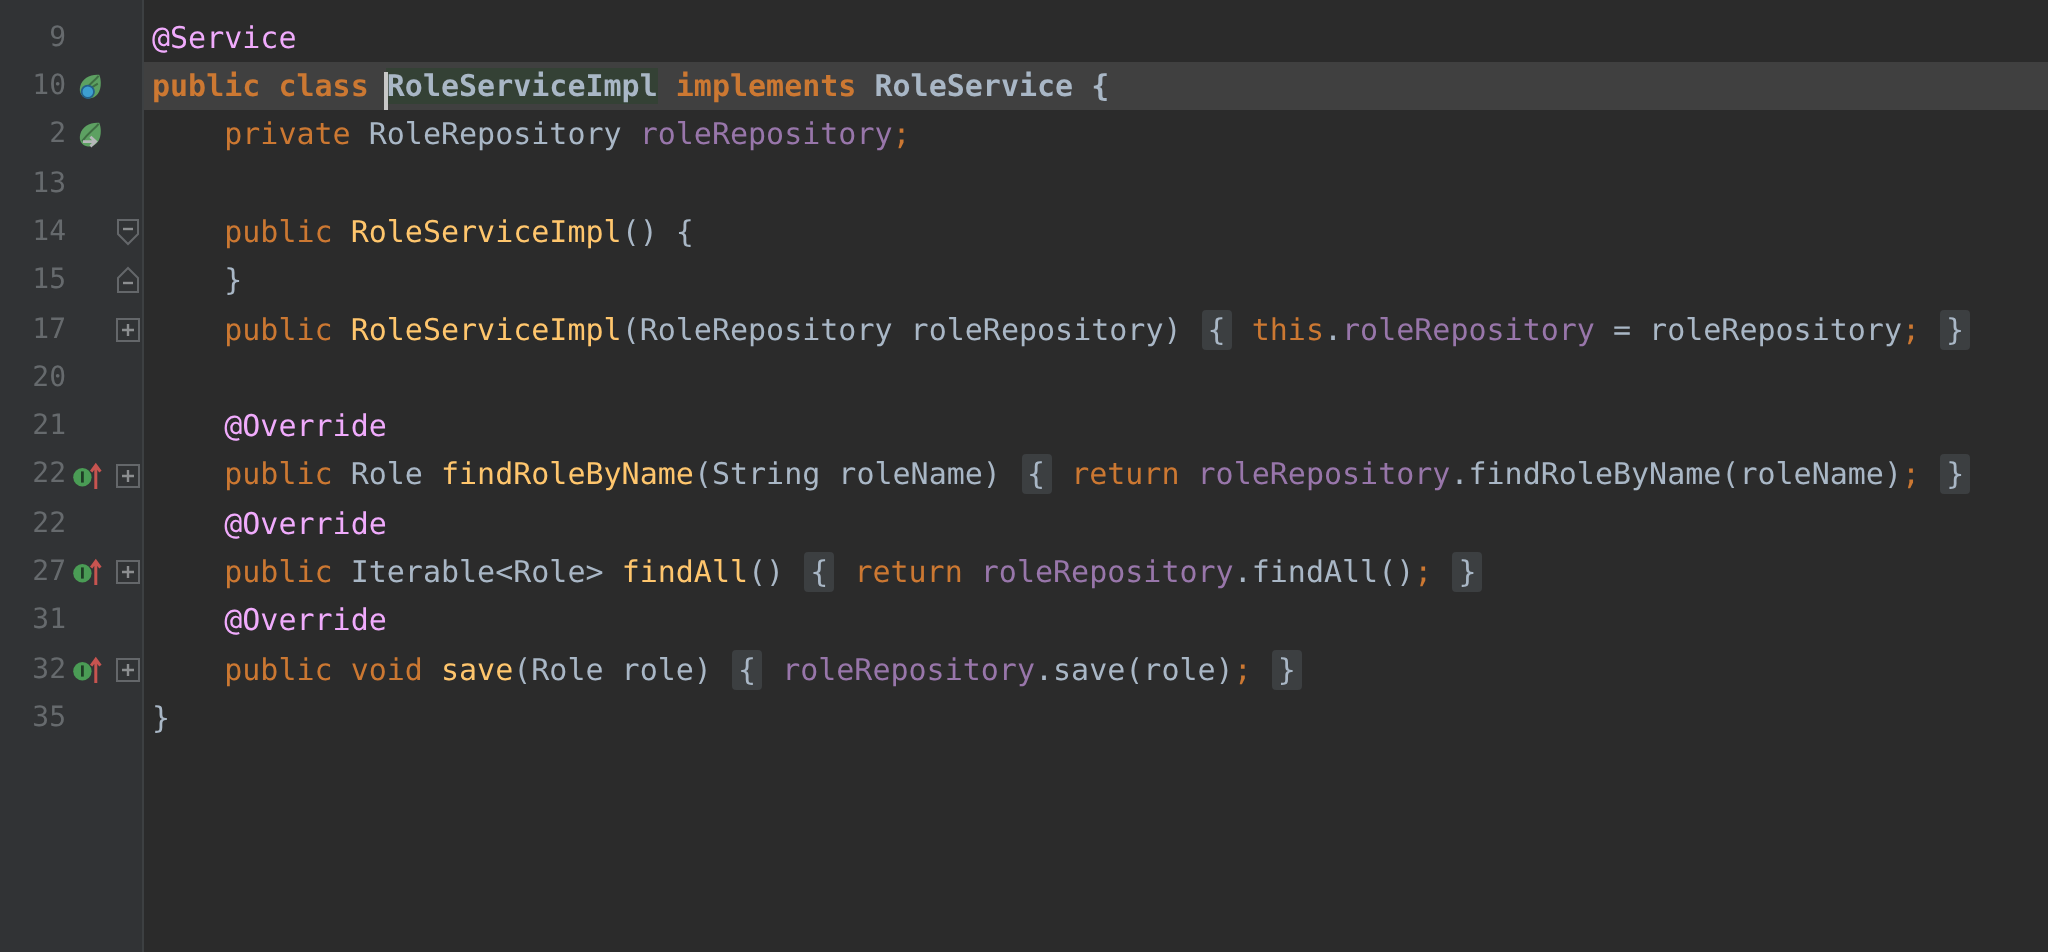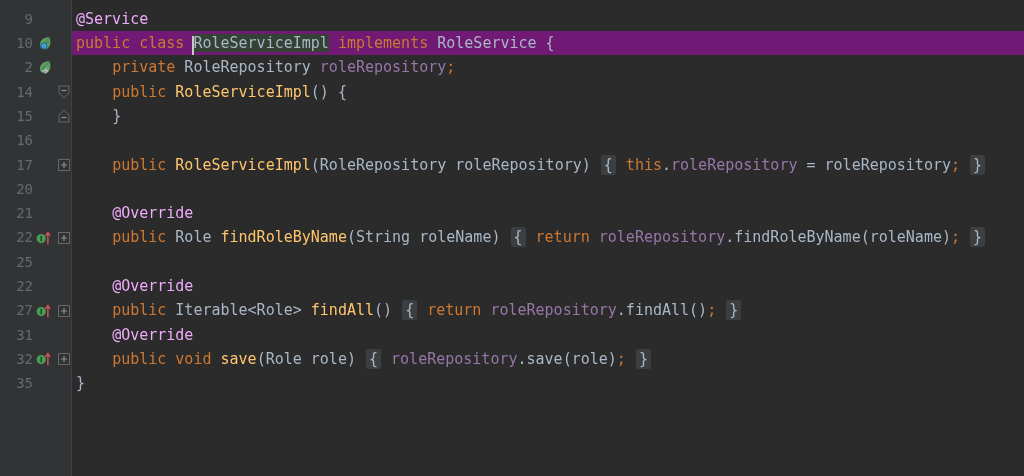--- a/index.html
+++ b/index.html
@@ -31,21 +31,21 @@
   }
   .ico{
     width:22px;flex:none;display:flex;justify-content:center;align-items:center;height:100%;
   }
   .fold{
     width:17px;flex:none;display:flex;justify-content:center;align-items:center;height:100%;
   }
   .code{
     flex:1;padding-left:4px;color:#a9b7c6;height:100%;
   }
-  .caret-row .code{background:#701a75;}
+  .caret-row .code{background:#404040;font-weight:bold;}
   .seg-k{color:#cc7832;}
   .seg-a{color:#f0abfc;}
   .seg-d{color:#a9b7c6;}
   .seg-m{color:#ffc66d;}
   .seg-f{color:#9876aa;}
   .seg-p{color:#cc7832;}
   .wavy{
     text-decoration-line:underline;
     text-decoration-style:wavy;
     text-decoration-color:#bbb529;
@@ -73,44 +73,43 @@
     <div class="row caret-row"><div class="ln">10</div><div class="ico"><svg width="15" height="15" viewBox="0 0 15 15">
           <path d="M12.6 1.4 C8.2 1.0 4.1 3.2 3.1 7.2 C2.3 10.3 4.0 12.9 7.0 13.2 C10.9 13.6 13.5 10.2 13.4 5.4 C13.4 4.1 13.1 2.5 12.6 1.4 Z" fill="#5da162"></path>
           <path d="M12.3 1.9 C10.2 4.6 7.3 6.2 4.1 10.6 M11.9 5.8 C9.9 7.1 7.8 8.2 6.2 9.4" stroke="#3f6e43" stroke-width="1" fill="none"></path>
           <circle cx="6.9" cy="9.9" r="3.1" fill="#3d9fd0" stroke="#25608a" stroke-width="0.9"></circle>
         </svg></div><div class="fold"></div><div class="code"><span class="seg-k">public class </span><span class="seg-d sel caret">RoleServiceImpl</span><span class="seg-d"> </span><span class="seg-k">implements</span><span class="seg-d"> RoleService {</span></div></div>
     <div class="row"><div class="ln">2</div><div class="ico"><svg width="15" height="15" viewBox="0 0 15 15">
           <path d="M12.6 1.4 C8.2 1.0 4.1 3.2 3.1 7.2 C2.3 10.3 4.0 12.9 7.0 13.2 C10.9 13.6 13.5 10.2 13.4 5.4 C13.4 4.1 13.1 2.5 12.6 1.4 Z" fill="#5da162"></path>
           <path d="M12.3 1.9 C10.2 4.6 7.3 6.2 4.1 10.6" stroke="#3f6e43" stroke-width="1" fill="none"></path>
           <path d="M4.5 10.8 H10.2 M8.2 8.4 L10.8 10.8 L8.2 13.2" stroke="#b6b8ba" stroke-width="1.4" fill="none"></path>
         </svg></div><div class="fold"></div><div class="code"><span>    </span><span class="seg-k">private</span><span class="seg-d"> RoleRepository </span><span class="seg-f">roleRepository</span><span class="seg-p">;</span></div></div>
+    <div class="row"><div class="ln">13</div><div class="ico"></div><div class="fold"></div><div class="code"></div></div>
     <div class="row"><div class="ln">14</div><div class="ico"></div><div class="fold"><svg width="12" height="14" viewBox="0 0 12 14">
           <path d="M1 1 H11 V8 L6 13 L1 8 Z" fill="none" stroke="#64676a"></path>
           <path d="M3.5 5.5 H8.5" stroke="#8c8e90" stroke-width="1.2"></path>
         </svg></div><div class="code"><span>    </span><span class="seg-k">public </span><span class="seg-m">RoleServiceImpl</span><span class="seg-d">() {</span></div></div>
     <div class="row"><div class="ln">15</div><div class="ico"></div><div class="fold"><svg width="12" height="14" viewBox="0 0 12 14">
           <path d="M1 13 H11 V6 L6 1 L1 6 Z" fill="none" stroke="#64676a"></path>
           <path d="M3.5 8.5 H8.5" stroke="#8c8e90" stroke-width="1.2"></path>
         </svg></div><div class="code"><span>    </span><span class="seg-d">}</span></div></div>
-    <div class="row"><div class="ln">16</div><div class="ico"></div><div class="fold"></div><div class="code"></div></div>
     <div class="row"><div class="ln">17</div><div class="ico"></div><div class="fold"><svg width="12" height="12" viewBox="0 0 12 12">
           <rect x="0.5" y="0.5" width="11" height="11" fill="none" stroke="#64676a"></rect>
           <path d="M3 6 H9 M6 3 V9" stroke="#8c8e90" stroke-width="1.2"></path>
         </svg></div><div class="code"><span>    </span><span class="seg-k">public </span><span class="seg-m">RoleServiceImpl</span><span class="seg-d">(RoleRepository roleRepository) </span><span class="seg-d fold-box">{</span><span class="seg-d"> </span><span class="seg-k">this</span><span class="seg-d">.</span><span class="seg-f">roleRepository</span><span class="seg-d"> = roleRepository</span><span class="seg-p">;</span><span class="seg-d"> </span><span class="seg-d fold-box">}</span></div></div>
     <div class="row"><div class="ln">20</div><div class="ico"></div><div class="fold"></div><div class="code"></div></div>
     <div class="row"><div class="ln">21</div><div class="ico"></div><div class="fold"></div><div class="code"><span>    </span><span class="seg-a">@Override</span></div></div>
     <div class="row"><div class="ln">22</div><div class="ico"><svg width="16" height="16" viewBox="0 0 16 16">
           <circle cx="5.2" cy="8.6" r="4.6" fill="#4a9c55"></circle>
           <rect x="4.5" y="5.7" width="1.4" height="5.6" fill="#1f3d26"></rect>
           <path d="M11.9 14.5 V3.2 M9.6 5.8 L11.9 2.6 L14.2 5.8" stroke="#c75450" stroke-width="1.5" fill="none"></path>
         </svg></div><div class="fold"><svg width="12" height="12" viewBox="0 0 12 12">
           <rect x="0.5" y="0.5" width="11" height="11" fill="none" stroke="#64676a"></rect>
           <path d="M3 6 H9 M6 3 V9" stroke="#8c8e90" stroke-width="1.2"></path>
         </svg></div><div class="code"><span>    </span><span class="seg-k">public</span><span class="seg-d"> Role </span><span class="seg-m">findRoleByName</span><span class="seg-d">(String roleName) </span><span class="seg-d fold-box">{</span><span class="seg-d"> </span><span class="seg-k">return</span><span class="seg-d"> </span><span class="seg-f">roleRepository</span><span class="seg-d">.findRoleByName(roleName)</span><span class="seg-p">;</span><span class="seg-d"> </span><span class="seg-d fold-box">}</span></div></div>
-    <div class="row"><div class="ln">25</div><div class="ico"></div><div class="fold"></div><div class="code"></div></div>
     <div class="row"><div class="ln">22</div><div class="ico"></div><div class="fold"></div><div class="code"><span>    </span><span class="seg-a">@Override</span></div></div>
     <div class="row"><div class="ln">27</div><div class="ico"><svg width="16" height="16" viewBox="0 0 16 16">
           <circle cx="5.2" cy="8.6" r="4.6" fill="#4a9c55"></circle>
           <rect x="4.5" y="5.7" width="1.4" height="5.6" fill="#1f3d26"></rect>
           <path d="M11.9 14.5 V3.2 M9.6 5.8 L11.9 2.6 L14.2 5.8" stroke="#c75450" stroke-width="1.5" fill="none"></path>
         </svg></div><div class="fold"><svg width="12" height="12" viewBox="0 0 12 12">
           <rect x="0.5" y="0.5" width="11" height="11" fill="none" stroke="#64676a"></rect>
           <path d="M3 6 H9 M6 3 V9" stroke="#8c8e90" stroke-width="1.2"></path>
         </svg></div><div class="code"><span>    </span><span class="seg-k">public</span><span class="seg-d"> Iterable&lt;Role&gt; </span><span class="seg-m">findAll</span><span class="seg-d">() </span><span class="seg-d fold-box">{</span><span class="seg-d"> </span><span class="seg-k">return</span><span class="seg-d"> </span><span class="seg-f">roleRepository</span><span class="seg-d">.findAll()</span><span class="seg-p">;</span><span class="seg-d"> </span><span class="seg-d fold-box">}</span></div></div>
     <div class="row"><div class="ln">31</div><div class="ico"></div><div class="fold"></div><div class="code"><span>    </span><span class="seg-a">@Override</span></div></div>

